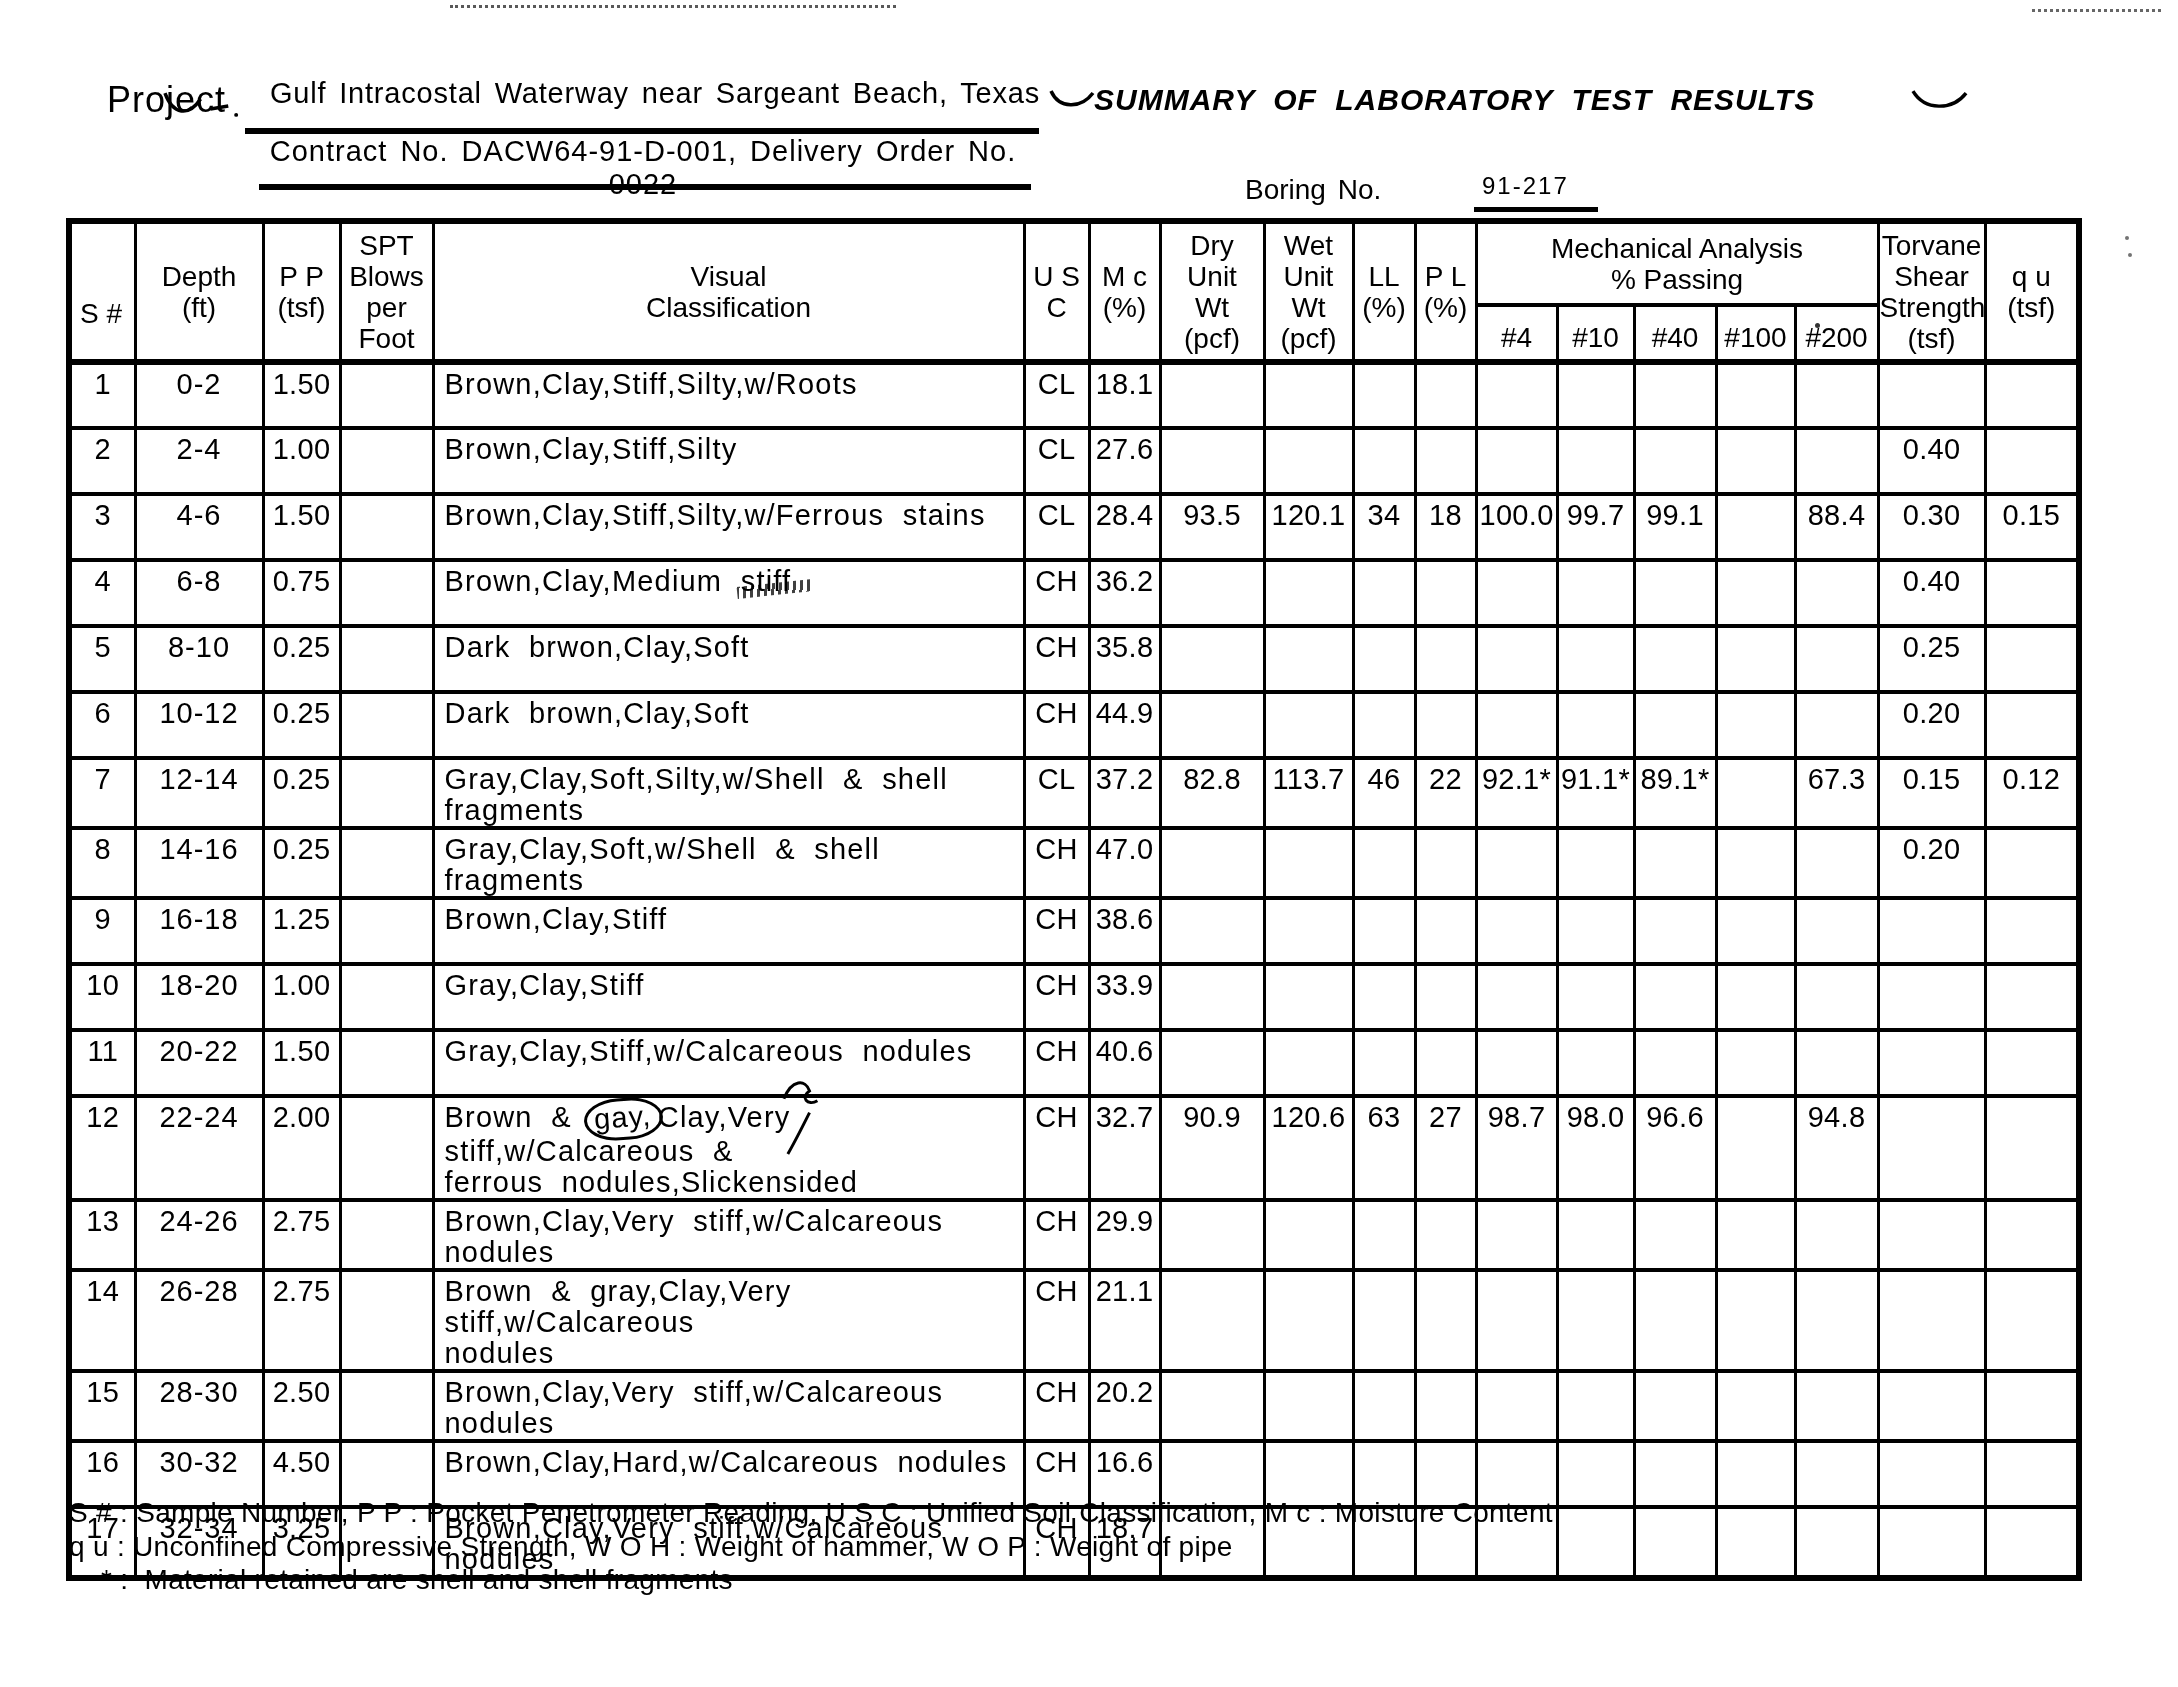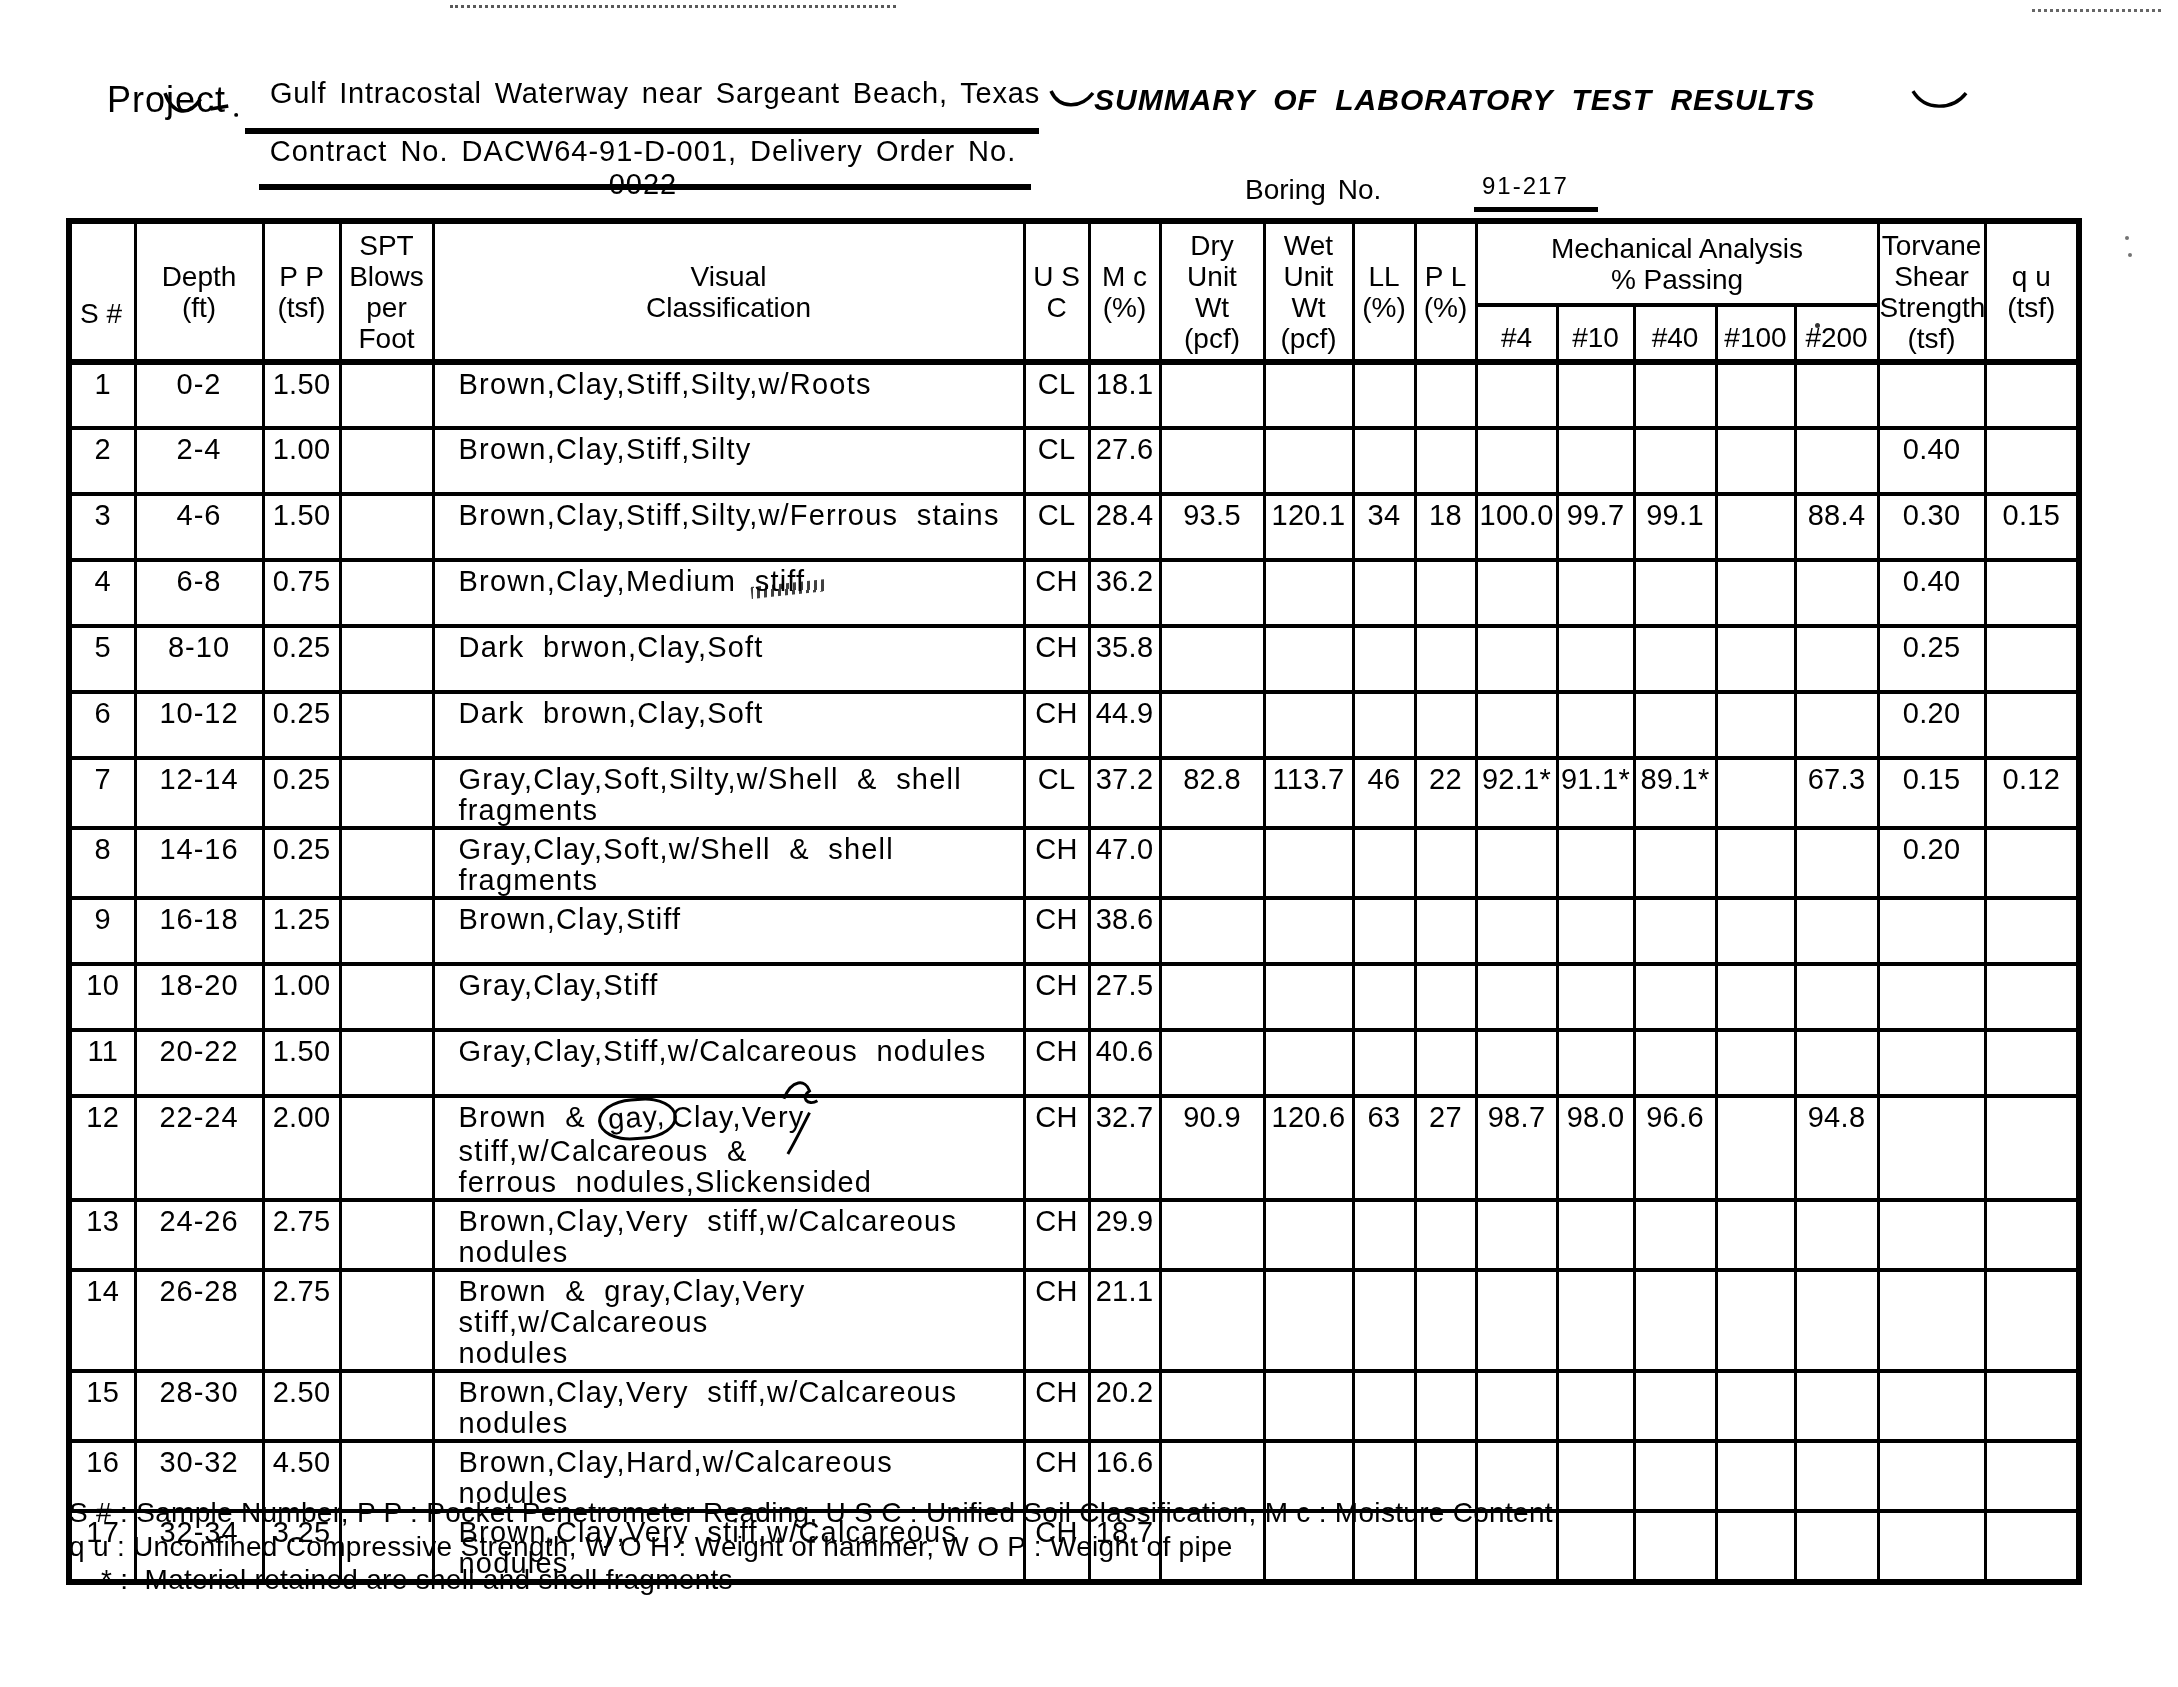--- a/index.html
+++ b/index.html
@@ -30,21 +30,21 @@
   th,td{border-left:3px solid #000;overflow:hidden;}
   th{font-weight:normal;font-size:28px;line-height:31px;text-align:center;vertical-align:middle;padding:0;}
   thead tr.mainrow{height:84px;}
   thead tr.sievesrow{height:57px;}
   thead{border-bottom:6px solid #000;}
   th.mech{border-bottom:4px solid #000;}
   tr.sievesrow th{vertical-align:bottom;padding-bottom:6px;}
   th.th-s{text-align:left;vertical-align:bottom;padding-left:8px;padding-bottom:30px;}
   tbody tr{height:66px;border-top:4px solid #000;}
   td{vertical-align:top;padding:4px 2px 0 2px;font-size:29px;line-height:31px;text-align:center;letter-spacing:0.3px;}
-  td.c-visual{text-align:left;padding-left:24px;white-space:pre-wrap;letter-spacing:1.2px;}
+  td.c-visual{text-align:left;padding-left:10px;white-space:pre-wrap;letter-spacing:1.2px;}
   td.c-depth{letter-spacing:1px;}
   
   .circled{display:inline-block;border:3px solid #000;border-radius:50%/58%;
            padding:1px 9px 4px 7px;margin:-4px -6px;transform:rotate(-4deg);}
   
   .smudged{position:relative;display:inline-block;font-weight:normal;filter:blur(0.4px);}
   .smudged::after{content:"";position:absolute;left:-4px;top:55%;width:150%;height:12px;
       background:repeating-linear-gradient(100deg,rgba(0,0,0,.75) 0 3px,rgba(0,0,0,0) 3px 7px);
       transform:rotate(-6deg);}
   
@@ -313,21 +313,21 @@
           <td class="c-torvane"></td>
           <td class="c-qu"></td>
         </tr>
         <tr>
           <td class="c-s">10</td>
           <td class="c-depth">18-20</td>
           <td class="c-pp">1.00</td>
           <td class="c-spt"></td>
           <td class="c-visual">Gray,Clay,Stiff</td>
           <td class="c-usc">CH</td>
-          <td class="c-mc">27.5</td>
+          <td class="c-mc">33.9</td>
           <td class="c-dry"></td>
           <td class="c-wet"></td>
           <td class="c-ll"></td>
           <td class="c-pl"></td>
           <td class="c-p4"></td>
           <td class="c-p10"></td>
           <td class="c-p40"></td>
           <td class="c-p100"></td>
           <td class="c-p200"></td>
           <td class="c-torvane"></td>

